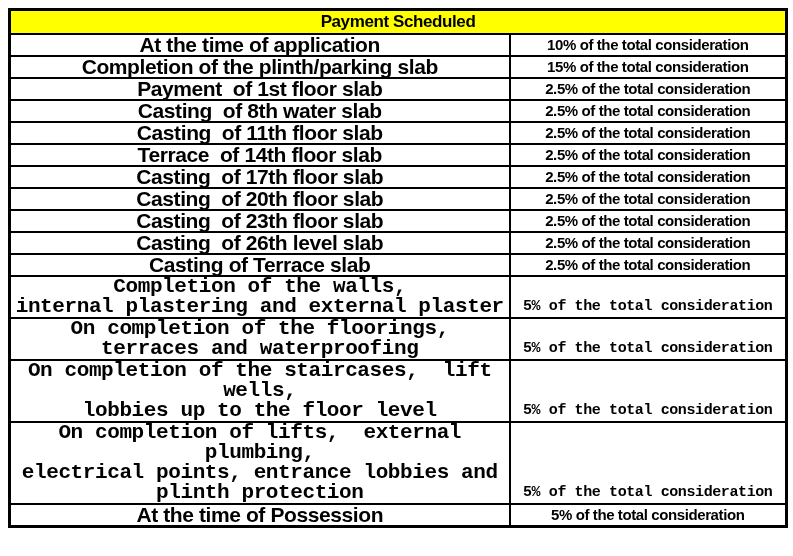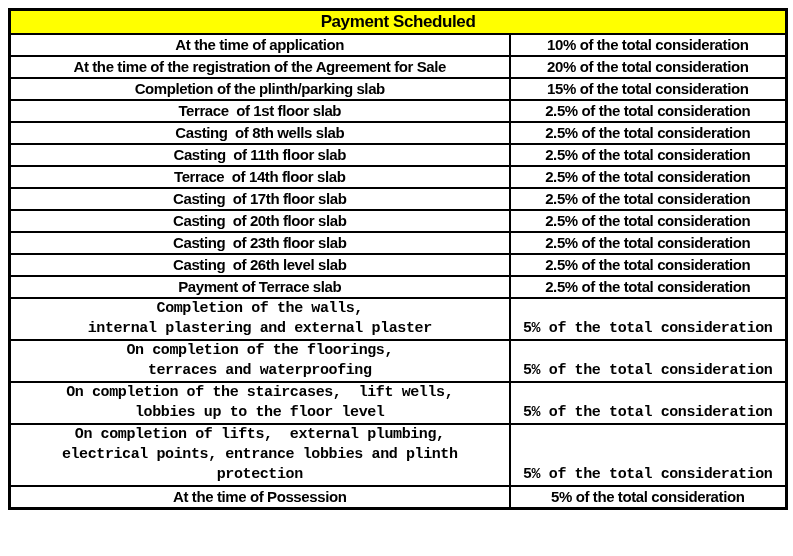--- a/index.html
+++ b/index.html
@@ -33,21 +33,21 @@
     letter-spacing: -0.4px;
   }
   td.header-cell {
     background: #FFFF00;
     height: 22px;
     font-size: 17px;
     vertical-align: middle;
     letter-spacing: -0.2px;
   }
   td.milestone {
-    font-size: 15px;
+    font-size: 21px;
     line-height: 20px;
     vertical-align: middle;
     white-space: pre-wrap;
   }
   td.value {
     font-size: 15px;
     line-height: 20px;
     vertical-align: bottom;
     padding-bottom: 1px;
     margin-top: 13px;
@@ -68,33 +68,29 @@
     </colgroup>
     <tbody>
       <tr>
         <td colspan="2" class="header-cell">Payment Scheduled</td>
       </tr>
     <tr class="single">
           <td class="milestone">At the time of application</td>
           <td class="value">10% of the total consideration</td>
         </tr>
         <tr class="single">
-          <td class="milestone">At the time of the registration of the Agreement for Sale</td>
-          <td class="value">20% of the total consideration</td>
-        </tr>
-        <tr class="single">
           <td class="milestone">Completion of the plinth/parking slab</td>
           <td class="value">15% of the total consideration</td>
         </tr>
         <tr class="single">
-          <td class="milestone">Terrace  of 1st floor slab</td>
+          <td class="milestone">Payment  of 1st floor slab</td>
           <td class="value">2.5% of the total consideration</td>
         </tr>
         <tr class="single">
-          <td class="milestone">Casting  of 8th wells slab</td>
+          <td class="milestone">Casting  of 8th water slab</td>
           <td class="value">2.5% of the total consideration</td>
         </tr>
         <tr class="single">
           <td class="milestone">Casting  of 11th floor slab</td>
           <td class="value">2.5% of the total consideration</td>
         </tr>
         <tr class="single">
           <td class="milestone">Terrace  of 14th floor slab</td>
           <td class="value">2.5% of the total consideration</td>
         </tr>
@@ -108,21 +104,21 @@
         </tr>
         <tr class="single">
           <td class="milestone">Casting  of 23th floor slab</td>
           <td class="value">2.5% of the total consideration</td>
         </tr>
         <tr class="single">
           <td class="milestone">Casting  of 26th level slab</td>
           <td class="value">2.5% of the total consideration</td>
         </tr>
         <tr class="single">
-          <td class="milestone">Payment of Terrace slab</td>
+          <td class="milestone">Casting of Terrace slab</td>
           <td class="value">2.5% of the total consideration</td>
         </tr>
         <tr class="double">
           <td class="milestone">Completion of the walls,
 internal plastering and external plaster</td>
           <td class="value">5% of the total consideration</td>
         </tr>
         <tr class="double">
           <td class="milestone">On completion of the floorings,
 terraces and waterproofing</td>

